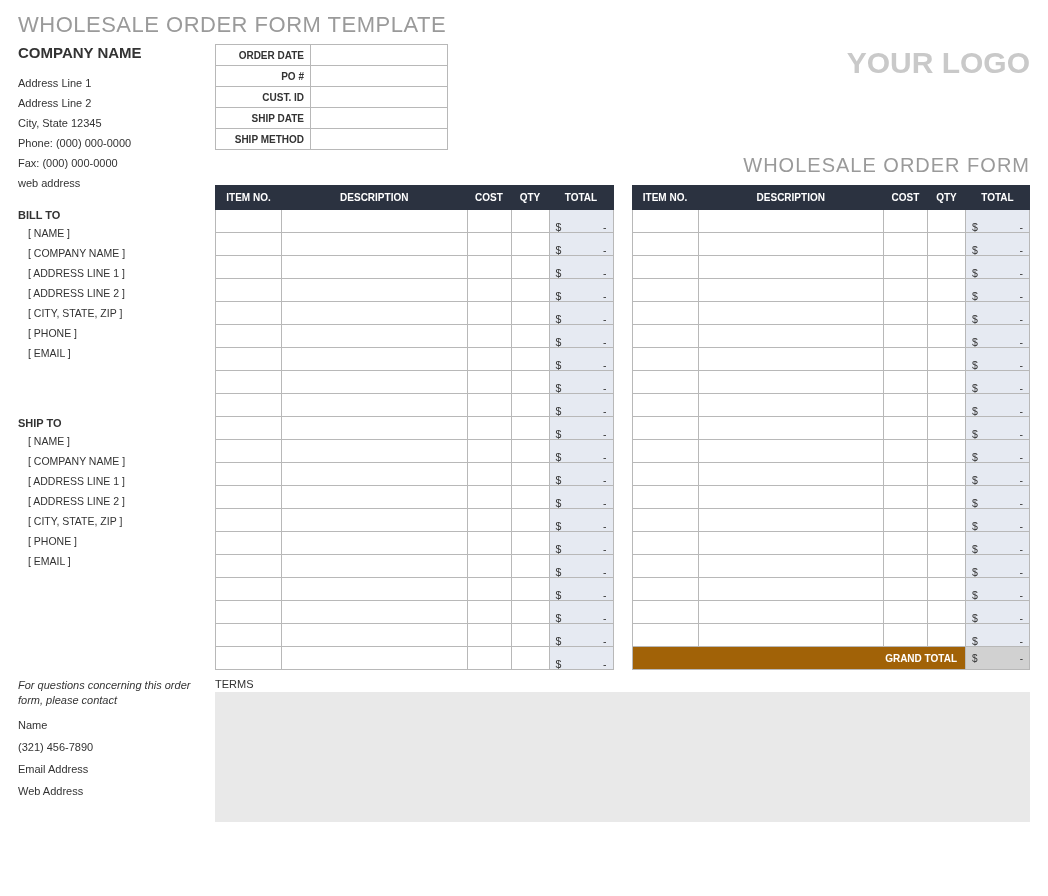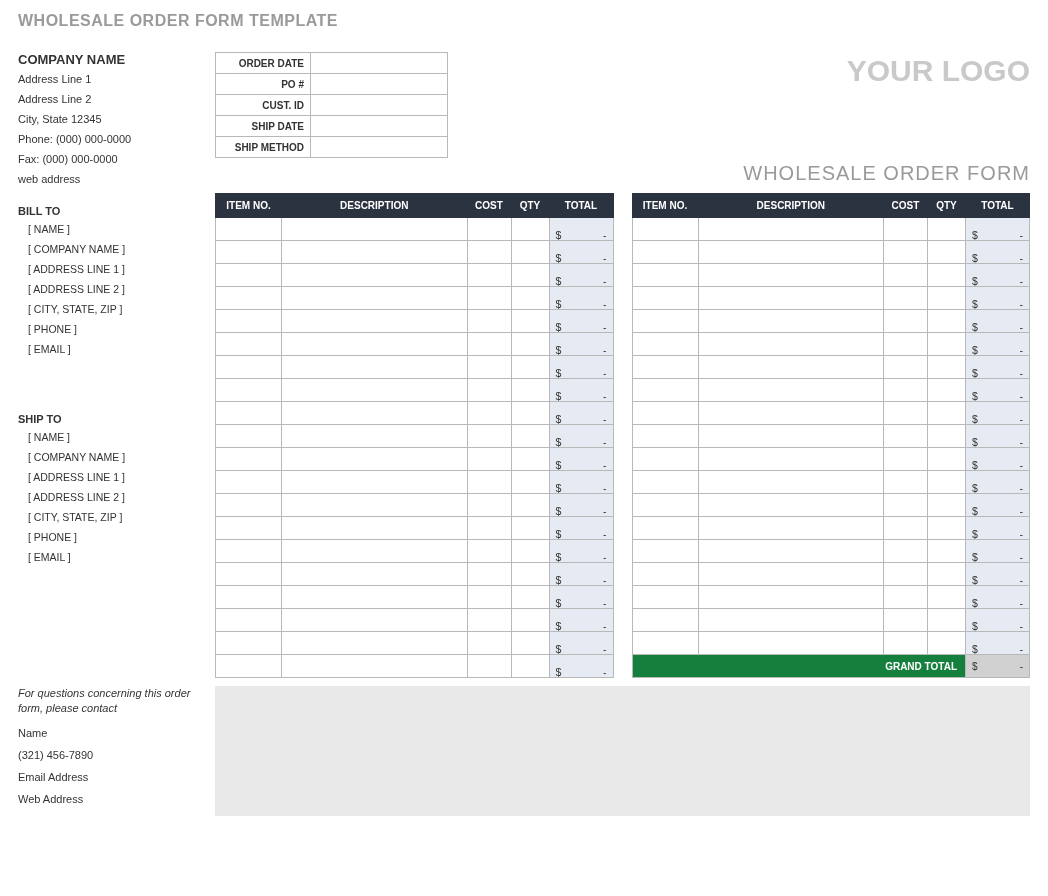--- a/index.html
+++ b/index.html
@@ -5,38 +5,38 @@
   * { box-sizing: border-box; margin: 0; padding: 0; }
   body {
     font-family: Arial, Helvetica, sans-serif;
     font-size: 12px;
     color: #333;
     background: #fff;
     padding: 12px 18px 24px 18px;
     width: 1048px;
   }
   .page-title {
-    font-size: 16px;
-    font-weight: bold;
+    font-size: 22px;
+    font-weight: normal;
     color: #9a9a9a;
     letter-spacing: 0.5px;
-    margin-bottom: 22px;
+    margin-bottom: 6px;
   }
 
   
   .grid {
     display: grid;
     grid-template-columns: 185px 1fr;
     column-gap: 12px;
   }
   .left-col { display: flex; flex-direction: column; }
   .right-col { display: flex; flex-direction: column; }
 
   
-  .company-name { font-weight: bold; font-size: 13px; margin-bottom: 6px; }
+  .company-name { font-weight: bold; font-size: 15px; margin-bottom: 16px; }
   .addr-line { font-size: 11px; margin-bottom: 8px; }
 
   
   .meta-logo-row { display: flex; align-items: flex-start; }
   .meta-table { border-collapse: collapse; width: 233px; font-size: 10px; }
   .meta-table td { border: 1px solid #b8b8b8; height: 21px; padding: 0 6px; }
   .meta-table td.label { width: 95px; text-align: right; font-weight: bold; }
   .meta-table td.val   { background: #fff; }
   .logo-placeholder {
     margin-left: auto; font-size: 30px; font-weight: bold; color: #c9c9c9;
@@ -61,21 +61,21 @@
   }
   .col-itemno { width: 66px; }
   .col-desc   { }
   .col-cost   { width: 44px; }
   .col-qty    { width: 38px; }
   .col-total  { width: 64px; }
   .total-cell { background: #e6eaf2; text-align: left; position: relative; }
   .total-cell .sym { position: absolute; left: 6px; }
   .total-cell .dash { position: absolute; right: 6px; }
 
-  .grand-total-row td { background: #15803d; color: #fff; font-weight: bold; font-size: 10px; text-align: right; padding-right: 8px; }
+  .grand-total-row td { background: #a16207; color: #fff; font-weight: bold; font-size: 10px; text-align: right; padding-right: 8px; }
   .grand-total-row td.grand-val { background: #d1d1d1; color: #333; text-align: left; position: relative; font-weight: normal;}
 
   
   .footer-grid { display: grid; grid-template-columns: 185px 1fr; column-gap: 12px; margin-top: 8px;}
   .footer-note { font-style: italic; font-size: 11px; line-height: 1.4; }
   .contact-line { font-size: 11px; margin-top: 10px; }
   .terms-label { font-size: 11px; margin-bottom: 2px; }
   .terms-box { background: #e9e9e9; height: 130px; width: 100%; }
 
 </style>
@@ -579,15 +579,16 @@
 
 <div class="footer-grid">
   <div>
     <div class="footer-note">For questions concerning this order form, please contact</div>
     <div class="contact-line">Name</div>
     <div class="contact-line">(321) 456-7890</div>
     <div class="contact-line">Email Address</div>
     <div class="contact-line">Web Address</div>
   </div>
   <div>
+    <div class="terms-label">TERMS</div>
     <div class="terms-box"></div>
   </div>
 </div>
 
 </body></html>

